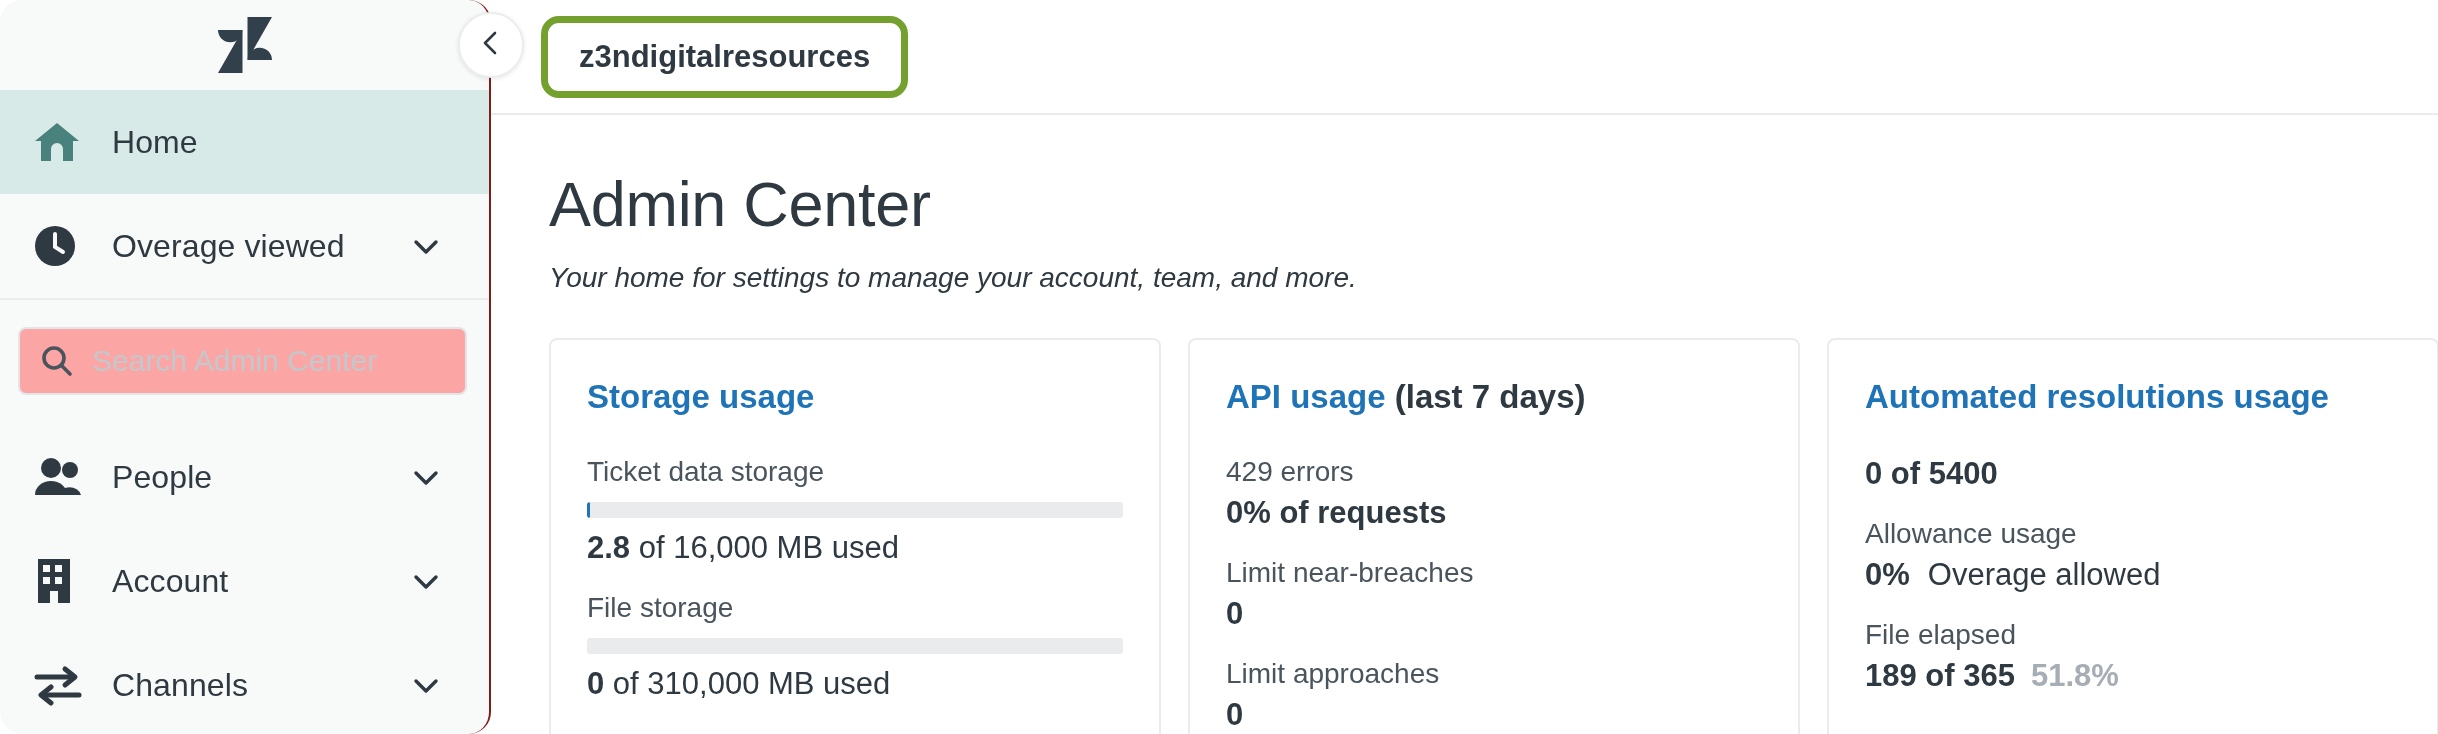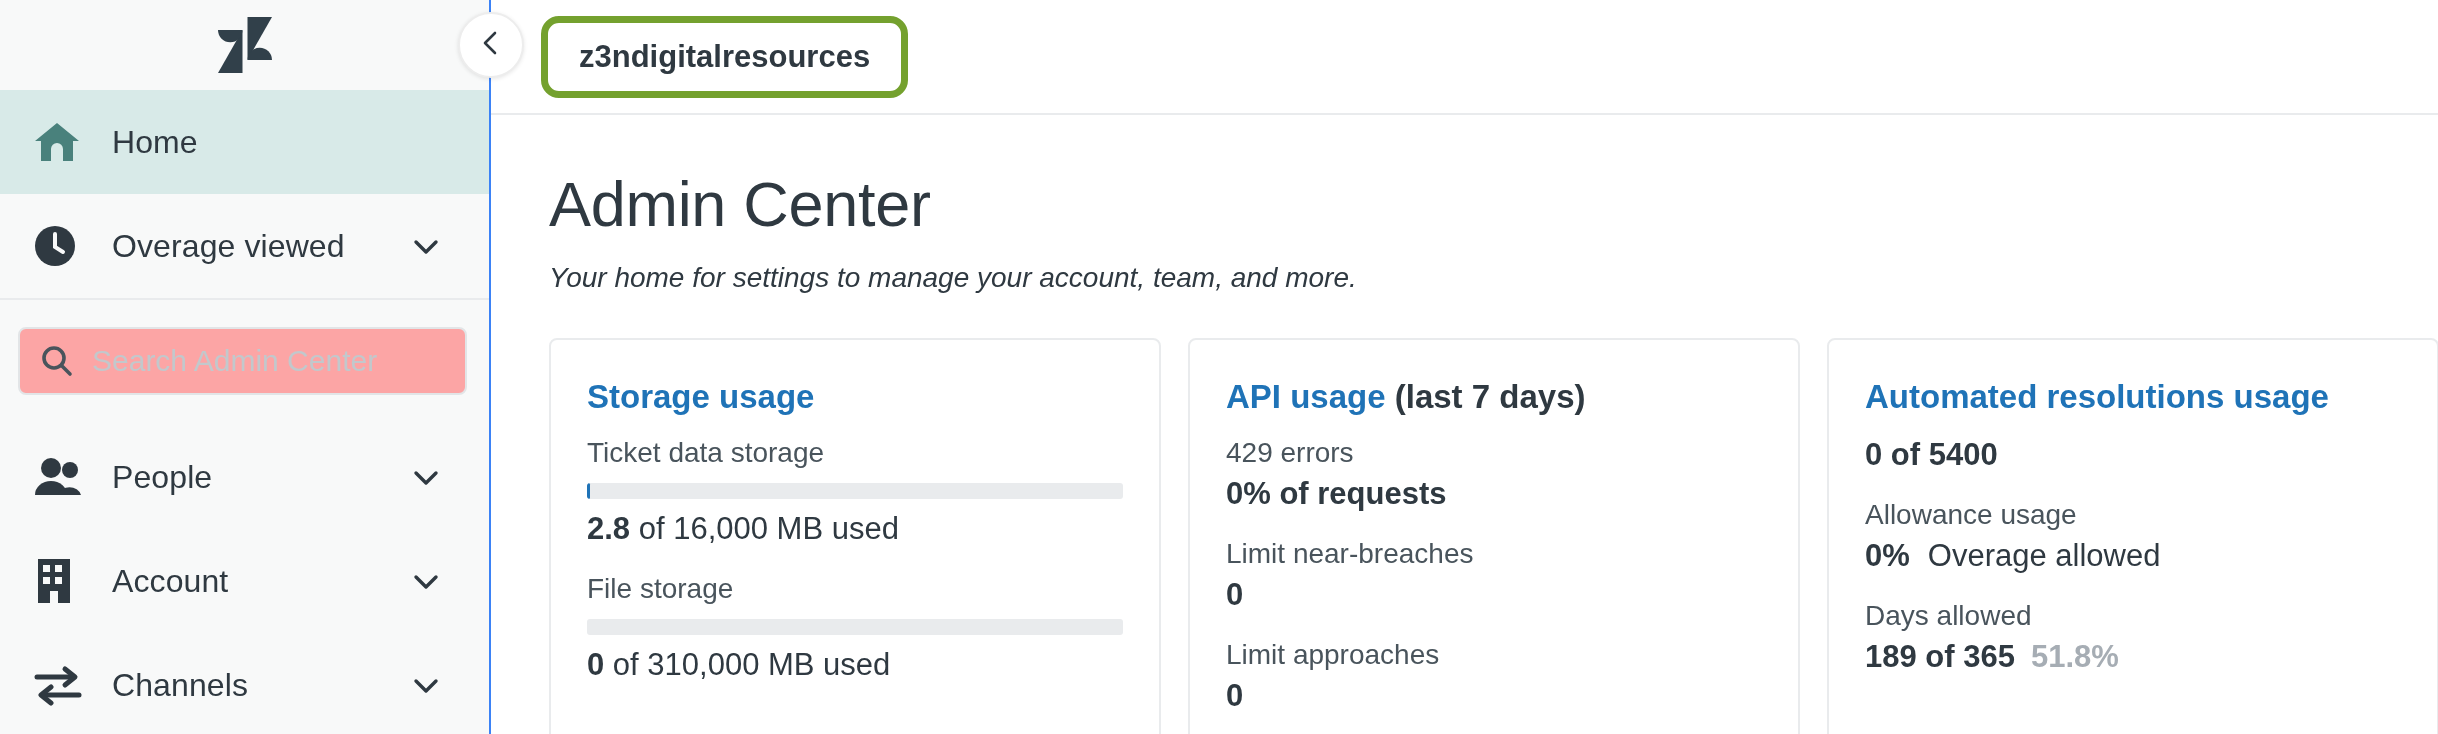--- a/index.html
+++ b/index.html
@@ -11,23 +11,24 @@
     font-family: "Liberation Sans", sans-serif;
     -webkit-font-smoothing: antialiased;
   }
   .app { display: flex; width: 2438px; height: 734px; }
 
   
   .sidebar {
     width: 491px;
     height: 734px;
     background: #f8f9f9;
-    border-right: 2px solid #3b82f6;
+    border-right: 2px solid #7f1d1d;
     flex: 0 0 491px;
     position: relative;
+    border-radius: 22px;
   }
   .logo-area {
     height: 90px;
     display: flex;
     align-items: center;
     justify-content: center;
   }
   .zendesk-logo { width: 54px; height: 56px; display: block; }
 
   .nav-item {
@@ -162,21 +163,21 @@
     color: #1f73b7;
     margin-bottom: 30px;
     cursor: pointer;
     display: inline;
   }
   .card-title-suffix {
     font-size: 33px;
     font-weight: bold;
     color: #2f3941;
   }
-  .card-title-row { margin-bottom: 21px; }
+  .card-title-row { margin-bottom: 40px; }
 
   .metric-label {
     font-size: 28px;
     color: #49545c;
     margin-top: 26px;
   }
   .metric-label.first { margin-top: 0; }
   .metric-value {
     font-size: 31px;
     color: #2f3941;
@@ -383,21 +384,21 @@
 
           <div class="metric-value" style="margin-top:0">
             <b>0 of 5400</b>
           </div>
 
           <div class="metric-label">Allowance usage</div>
           <div class="metric-value">
             <b>0%</b><span class="plain" style="padding-left:18px;">Overage allowed</span>
           </div>
 
-          <div class="metric-label">Days allowed</div>
+          <div class="metric-label">File elapsed</div>
           <div class="metric-value">
             <b>189 of 365</b><span class="muted" style="padding-left:16px;">51.8%</span>
           </div>
         </div>
 
       </div>
     </div>
   </section>
 </div>
 

